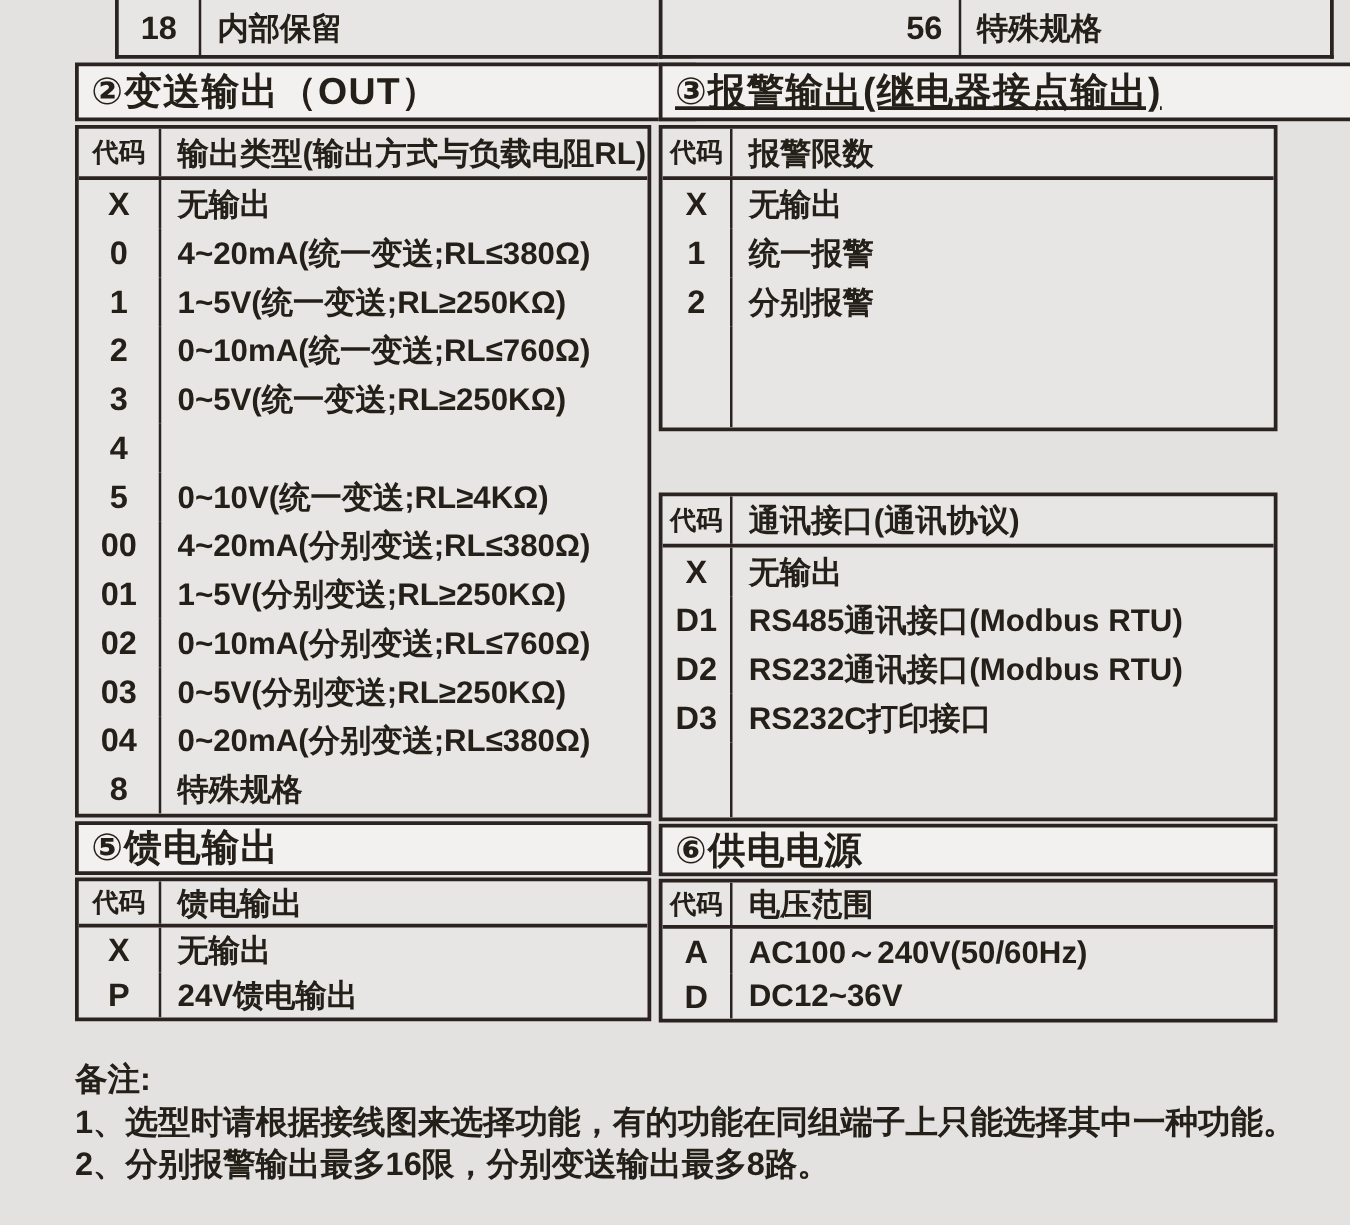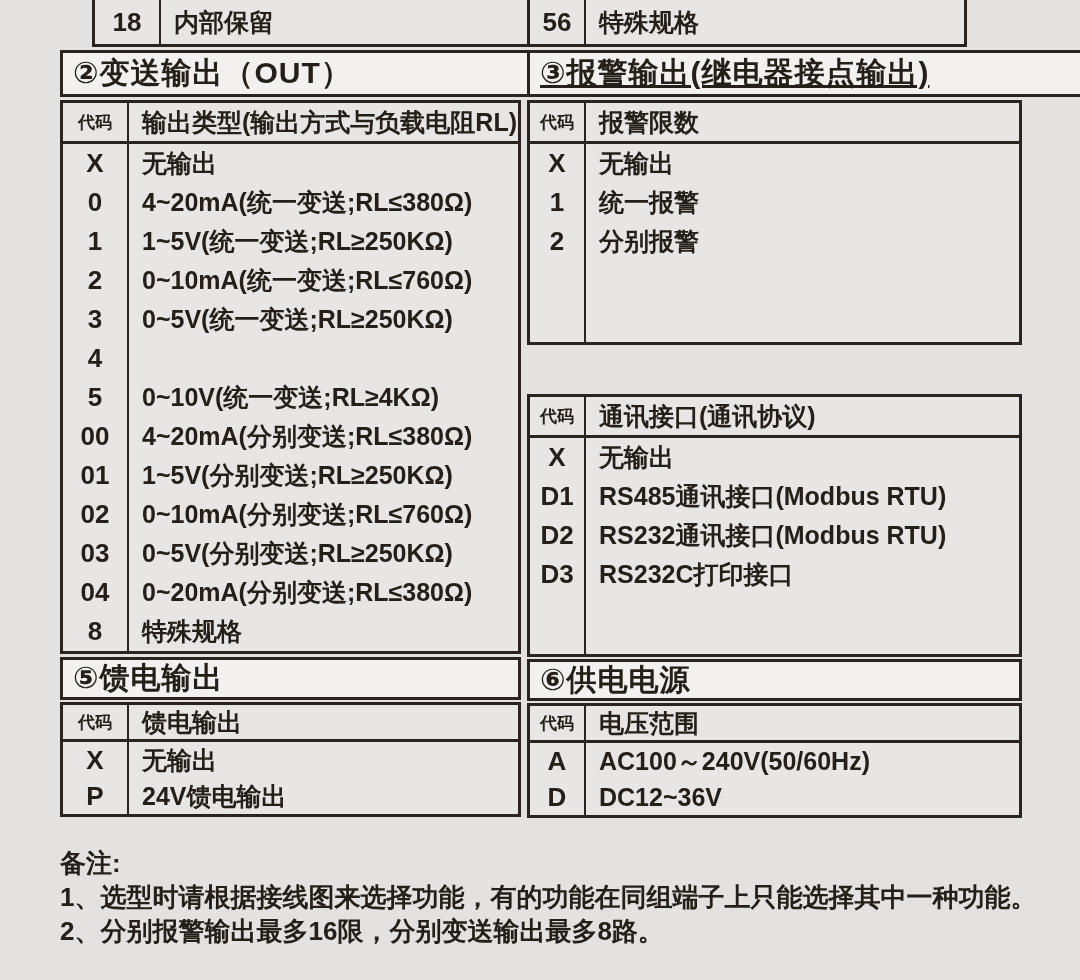--- a/index.html
+++ b/index.html
@@ -39,38 +39,38 @@
   .tcode{
     flex:0 0 66px;border-right:2px solid var(--bd);
     display:flex;align-items:center;justify-content:center;
     font-size:26px;font-weight:600;box-sizing:border-box;
   }
   .colR .tcode{flex:0 0 56px;}
   .tdesc{
     flex:1 1 auto;display:flex;align-items:center;padding-left:13px;
     font-size:25px;font-weight:600;white-space:nowrap;overflow:hidden;box-sizing:border-box;
   }
-  .chrow .tcode{font-size:17px;}
+  .chrow .tcode{font-size:21px;}
   .chrow .tdesc{font-size:25px;}
 
   
   .ptop{
     background:var(--cell);border:3px solid var(--bd);border-top:none;
     box-sizing:border-box;display:flex;flex-direction:column;overflow:hidden;
   }
   .ptop .trow{flex:1 1 0;}
 
   
   .pl   {left:60px;  top:0;    width:461px;height:47px;margin-left:32px;}
   .s2h  {left:60px;  top:50px; width:497px;height:47px;}
   .s2t  {left:60px;  top:100px;width:461px;height:554px;}
   .s5h  {left:60px;  top:657px;width:461px;height:43px;text-align:right;}
   .s5t  {left:60px;  top:702px;width:461px;height:115px;}
   
-  .pr   {left:527px; top:0;    width:440px;height:47px;}
+  .pr   {left:527px; top:0;    width:540px;height:47px;align-items:center;}
   .s3h  {left:527px; top:50px; width:557px;height:47px;text-decoration:underline;}
   .s3t  {left:527px; top:100px;width:495px;height:245px;}
   .s4h  {left:527px; top:347px;width:495px;height:44px;}
   .s4t  {left:527px; top:394px;width:495px;height:263px;}
   .s6h  {left:527px; top:659px;width:495px;height:42px;}
   .s6t  {left:527px; top:703px;width:495px;height:115px;}
 
   
   .notes{left:60px;top:846px;width:990px;font-size:26px;font-weight:600;line-height:34px;}
   .notes div{white-space:nowrap;}

